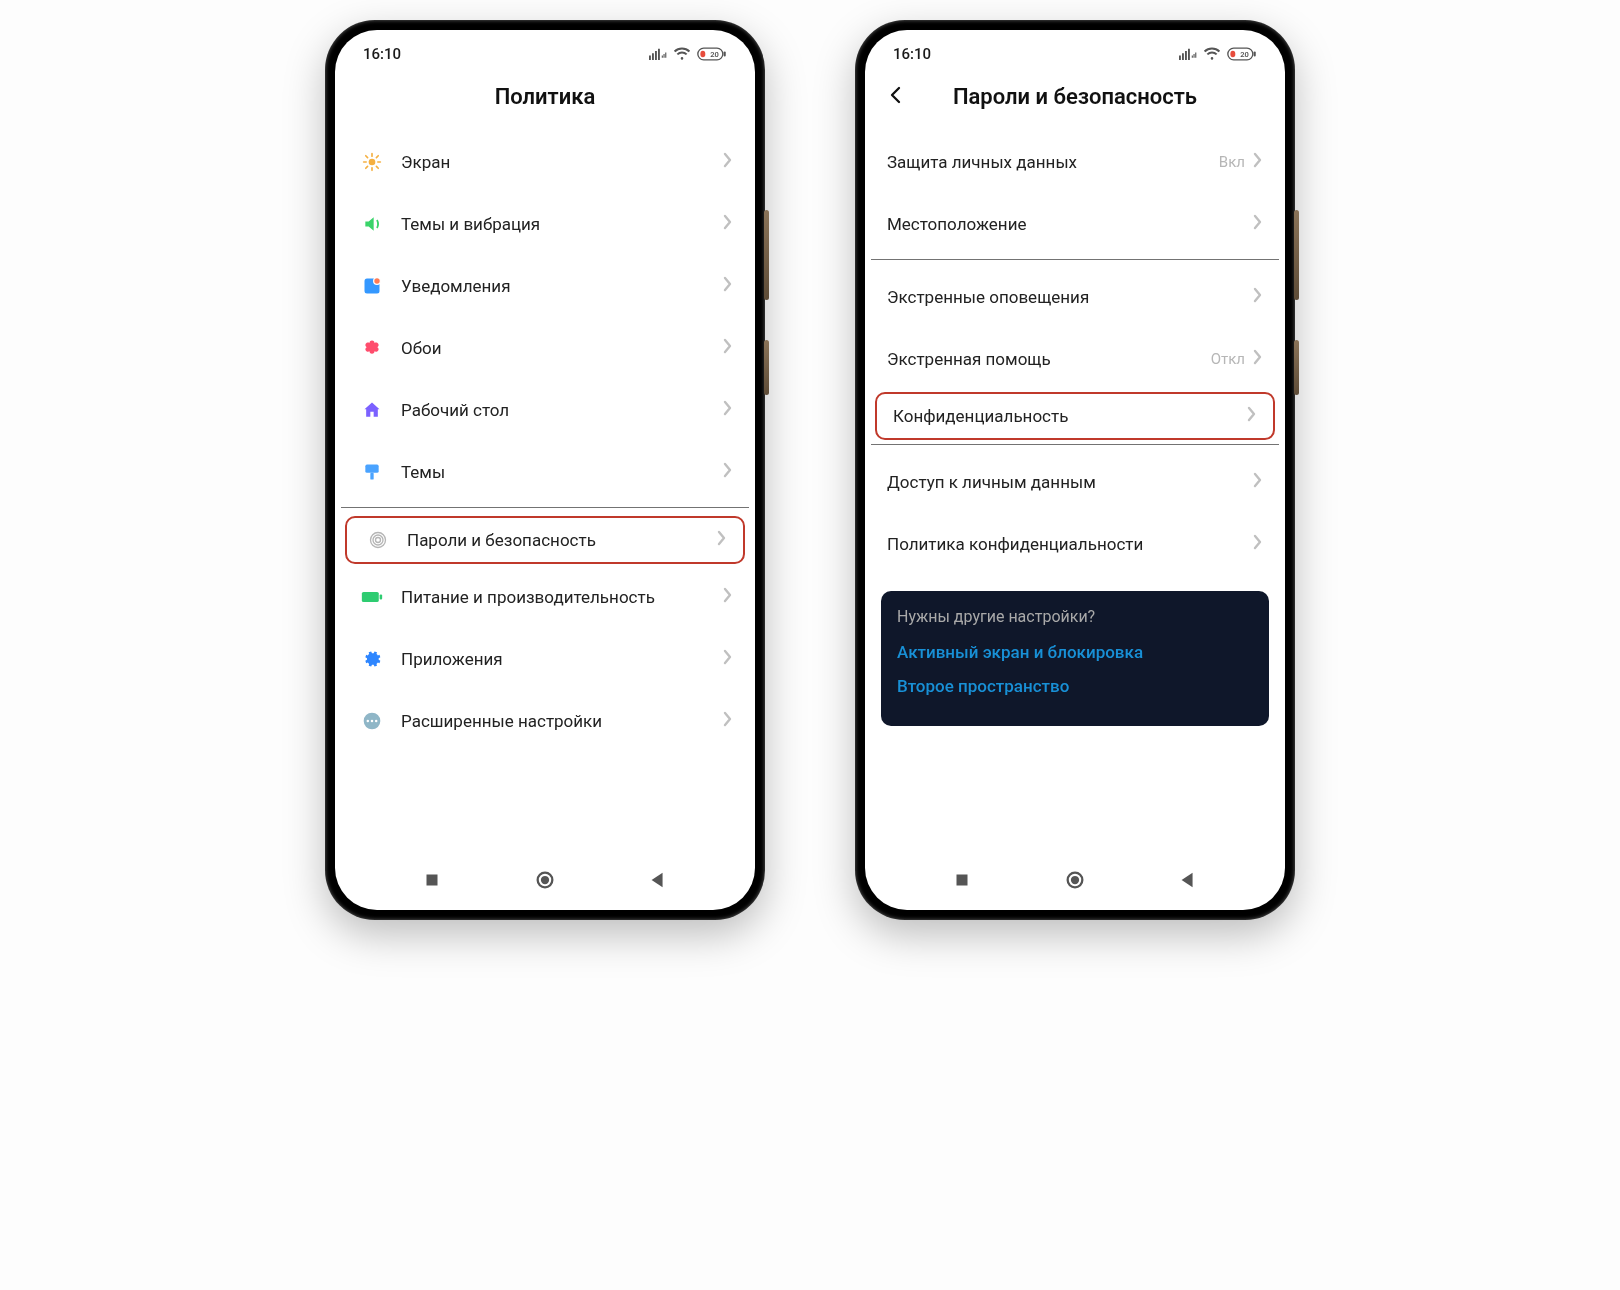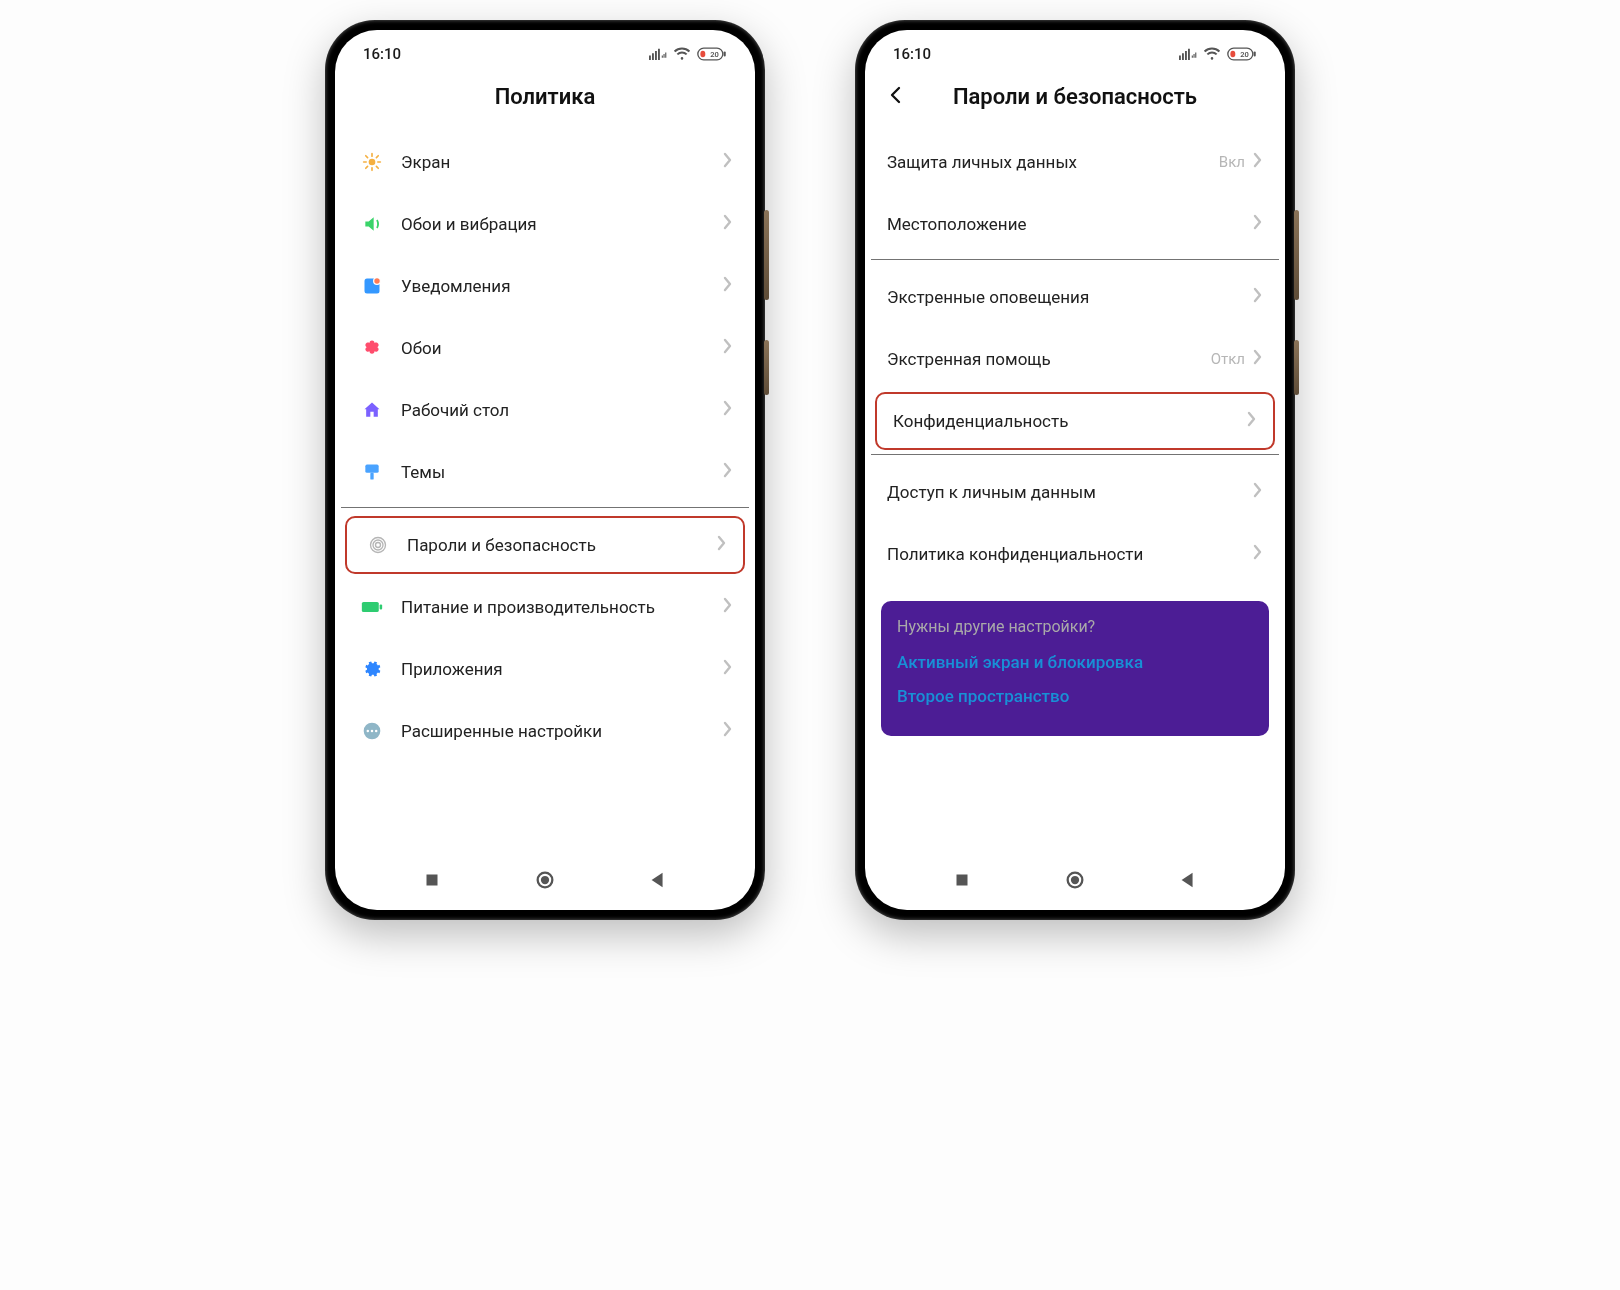--- a/index.html
+++ b/index.html
@@ -116,26 +116,26 @@
     color: #b6b6b6;
     margin-right: 8px;
   }
   .row .chev svg { width:10px; height:16px; }
   .row .chev path { stroke:#c0c0c0; stroke-width:2.4; fill:none; stroke-linecap:round; stroke-linejoin:round; }
 
   .highlight {
     border:2px solid #c0392b;
     border-radius: 10px;
     margin: 2px 4px;
-    height:58px;
+    height:48px;
   }
 
   .suggest-card {
     margin: 16px 10px 0 10px;
-    background: #4c1d95;
+    background: #0f172a;
     border-radius: 10px;
     padding: 16px 16px 18px 16px;
   }
   .suggest-card .q {
     color:#a9a9a9;
     font-size:16px;
     margin-bottom:16px;
   }
   .suggest-card .link {
     color:#1890d6;
@@ -237,21 +237,21 @@
                 <path d="M2 2l5 6-5 6"></path>
               </svg></span>
         </div>
         <div class="row">
           <span class="icon ic-sound">
             <svg width="20" height="20" viewBox="0 0 24 24">
                 <path fill="currentColor" d="M4 9v6h4l6 5V4l-6 5H4z"></path>
                 <path fill="currentColor" d="M17 8c1.5 1.1 1.5 6.9 0 8l1.4 1.4c2.7-2.2 2.7-8.6 0-10.8L17 8z"></path>
               </svg>
           </span>
-          <span class="label">Обои и вибрация</span>
+          <span class="label">Темы и вибрация</span>
           <span class="chev"><svg viewBox="0 0 10 16">
                 <path d="M2 2l5 6-5 6"></path>
               </svg></span>
         </div>
         <div class="row">
           <span class="icon ic-notif">
             <svg width="20" height="20" viewBox="0 0 24 24">
                 <rect x="3" y="3" width="18" height="18" rx="3" fill="currentColor"></rect>
                 <circle cx="18" cy="6" r="4" fill="#ff7b54" stroke="#fff" stroke-width="1.5"></circle>
               </svg>

